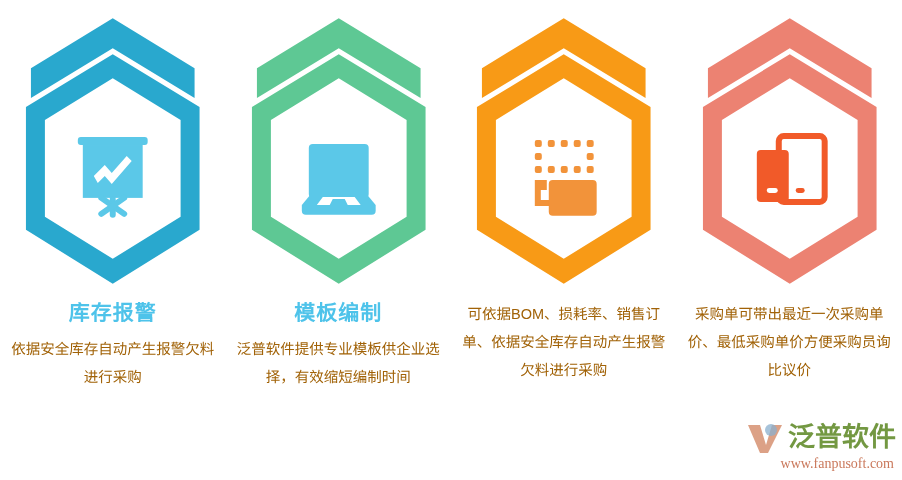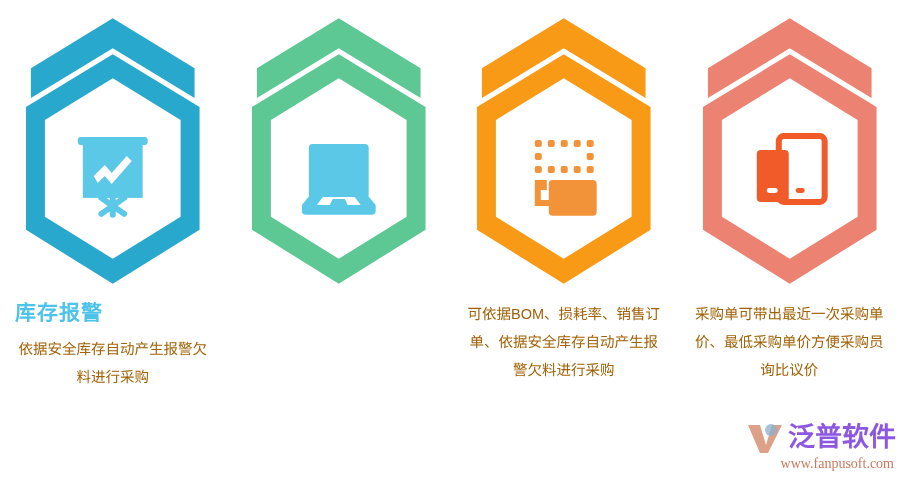--- a/index.html
+++ b/index.html
@@ -35,23 +35,23 @@
     height:300px;
     position:relative;
     display:block;
   }
   .badge svg{display:block;width:100%;height:100%;}
 
   .text-wrap{
     width:100%;
     display:flex;
     flex-direction:column;
-    align-items:flex-start;
+    align-items:center;
     box-sizing:border-box;
-    padding:0 15px;
+    padding:0 6px;
   }
   .f-title{
     font-size:21px;
     line-height:26px;
     font-weight:bold;
     color:#4ec3ea;
     letter-spacing:1px;
     margin:0 0 9px 0;
     white-space:nowrap;
     text-align:center;
@@ -81,21 +81,21 @@
     justify-content:flex-end;
     gap:4px;
     height:38px;
   }
   #watermark .wm-mark{
     width:38px;height:36px;flex:0 0 auto;position:relative;
   }
   #watermark .wm-name{
     font-size:27px;
     line-height:30px;
-    color:#6d28d9;
+    color:#4d7c0f;
     font-weight:bold;
     font-family:"DejaVu Sans","Liberation Sans",sans-serif;
     opacity:.85;
   }
   #watermark .wm-url{
     text-align:right;
     font-size:14px;
     line-height:16px;
     color:#c0603e;
     font-family:"Liberation Serif","DejaVu Serif",serif;
@@ -139,20 +139,24 @@
         <path d="M113 18 L195 68 L195 98 L113 48 L31 98 L31 68 Z" fill="#5ec894"></path>
         <path d="M113 54 L200 107 L200 230 L113 284 L26 230 L26 107 Z
                  M113 78 L181 120 L181 217 L113 259 L45 217 L45 120 Z" fill="#5ec894" fill-rule="evenodd"></path>
         <g fill="#5bc8e8">
           <rect x="83" y="144" width="60" height="54" rx="4"></rect>
           <path d="M76 205 l10 -12 h54 l10 12 v6 a4 4 0 0 1 -4 4 H80 a4 4 0 0 1 -4 -4 z"></path>
           <path d="M91 205 l6 -8 h32 l6 8 z" fill="#ffffff"></path>
           <path d="M104 205 l3 -6 h12 l3 6 z" fill="#5bc8e8"></path>
         </g>
       </svg>
+    </div>
+    <div class="text-wrap">
+      <div class="f-title">模板编制</div>
+      <div class="f-desc">泛普软件提供专业模板供企业选择，有效缩短编制时间</div>
     </div>
   </div>
 
   <div class="feature">
     <div class="badge">
       <svg viewBox="0 0 226 300" xmlns="http://www.w3.org/2000/svg" aria-hidden="true">
         <path d="M113 18 L195 68 L195 98 L113 48 L31 98 L31 68 Z" fill="#f89a16"></path>
         <path d="M113 54 L200 107 L200 230 L113 284 L26 230 L26 107 Z
                  M113 78 L181 120 L181 217 L113 259 L45 217 L45 120 Z" fill="#f89a16" fill-rule="evenodd"></path>
         <g fill="#f2933a">

